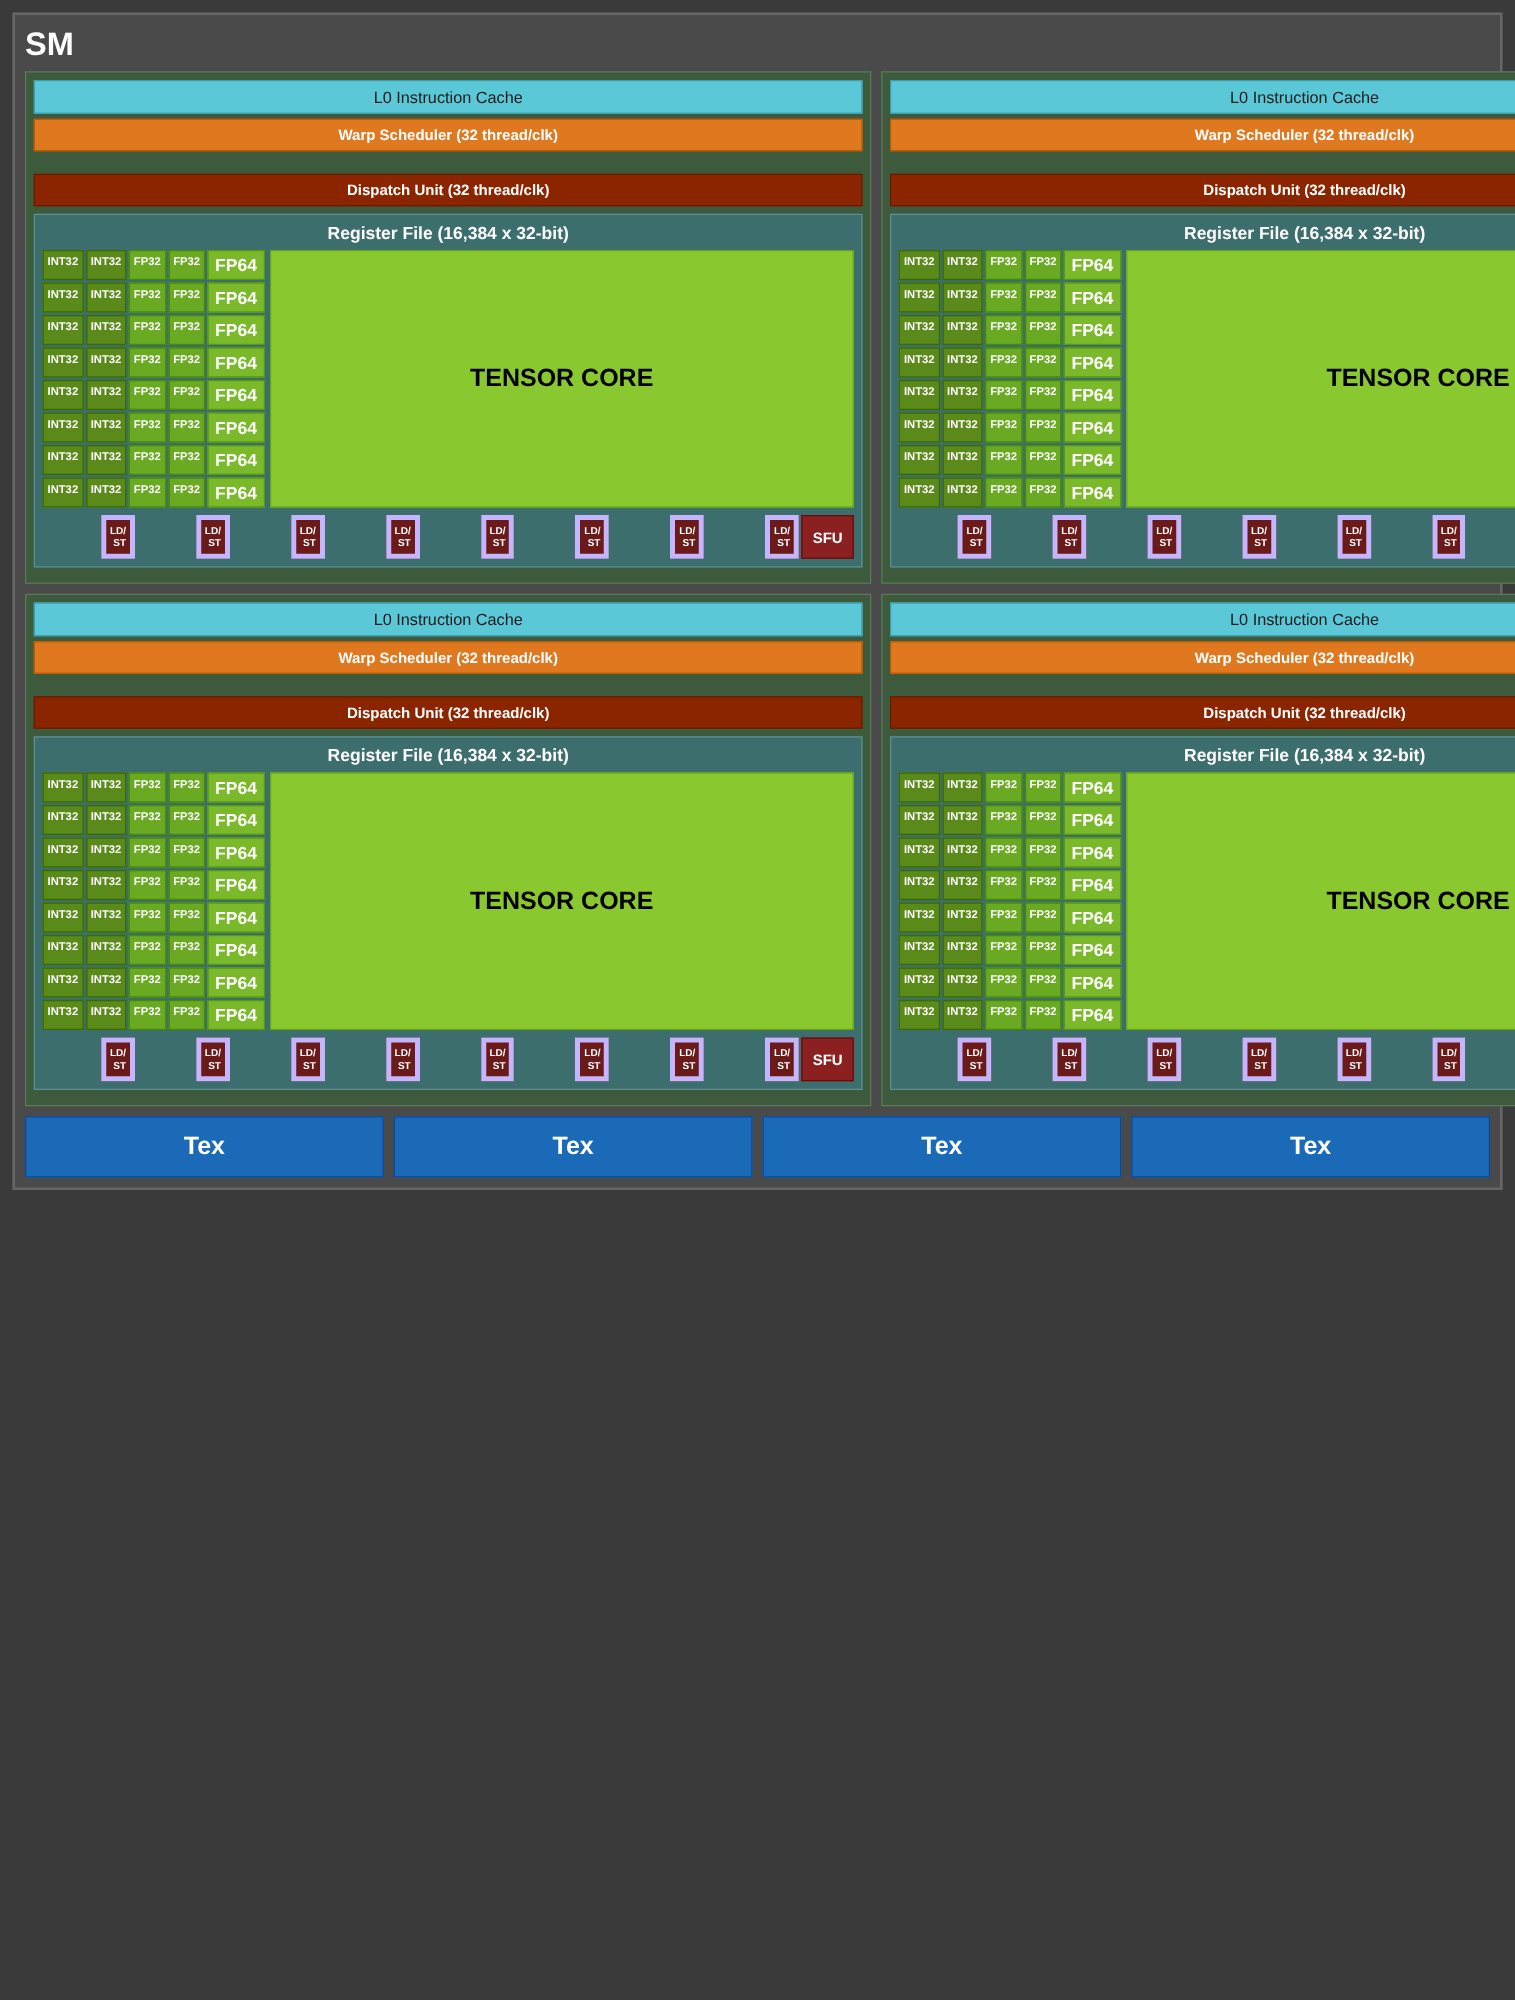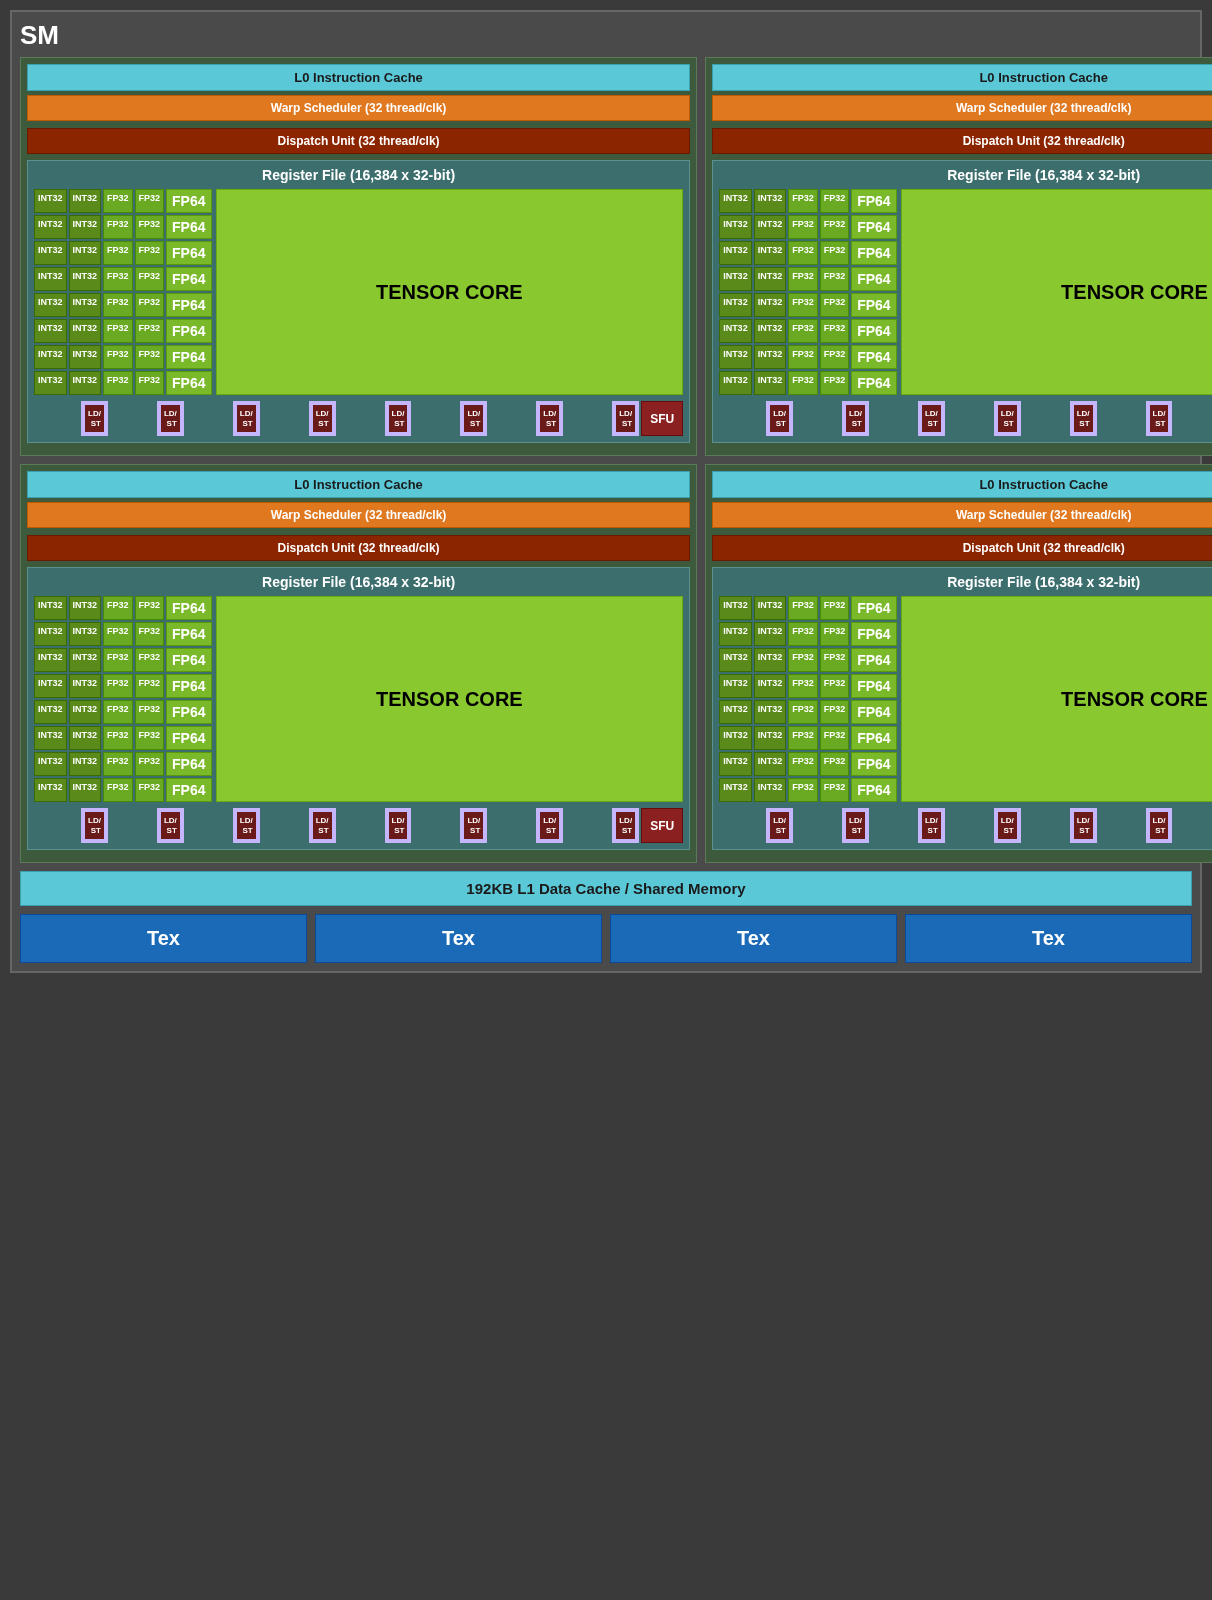--- a/index.html
+++ b/index.html
@@ -45,36 +45,36 @@
 
     .sub-processor {
       background: #3d5a3d;
       border: 1px solid #5a7a5a;
       padding: 6px;
     }
 
     .l0-instruction-cache {
       background: #5bc8d8;
       color: #1a1a1a;
-      font-weight: bold;
+      font-weight: normal;
       font-size: 13px;
       text-align: center;
       padding: 5px 20px;
       margin-bottom: 4px;
       border: 1px solid #3aa0b0;
     }
 
     .warp-scheduler {
       background: #e07820;
       color: white;
       font-weight: bold;
       font-size: 12px;
       text-align: center;
       padding: 5px 4px;
-      margin-bottom: 7px;
+      margin-bottom: 18px;
       border: 1px solid #c05800;
     }
 
     .dispatch-unit {
       background: #8b2500;
       color: white;
       font-weight: bold;
       font-size: 12px;
       text-align: center;
       padding: 5px 4px;
@@ -546,21 +546,20 @@
           <div class="ld-st-block">LD/<br>ST</div>
           <div class="ld-st-block">LD/<br>ST</div>
           <div class="ld-st-block">LD/<br>ST</div>
           <div class="ld-st-block">LD/<br>ST</div>
           <div class="sfu-block">SFU</div>
         </div>
       </div>
     </div>
   </div>
 
-  <div class="l1-data-cache">192KB L1 Data Cache / Shared Memory</div>
 
   <div class="tex-row">
     <div class="tex-block">Tex</div>
     <div class="tex-block">Tex</div>
     <div class="tex-block">Tex</div>
     <div class="tex-block">Tex</div>
   </div>
 </div>
 
 </body></html>

